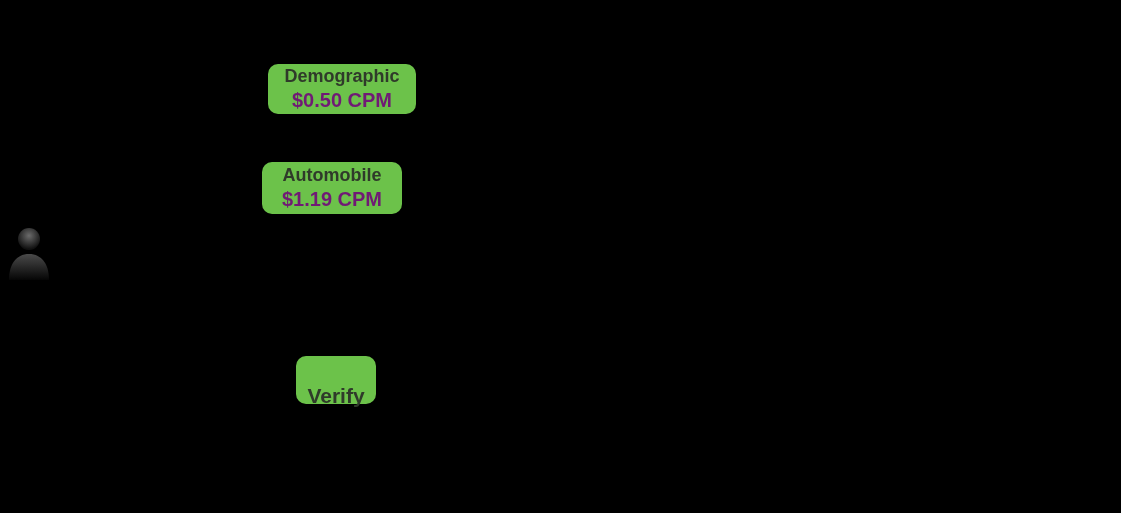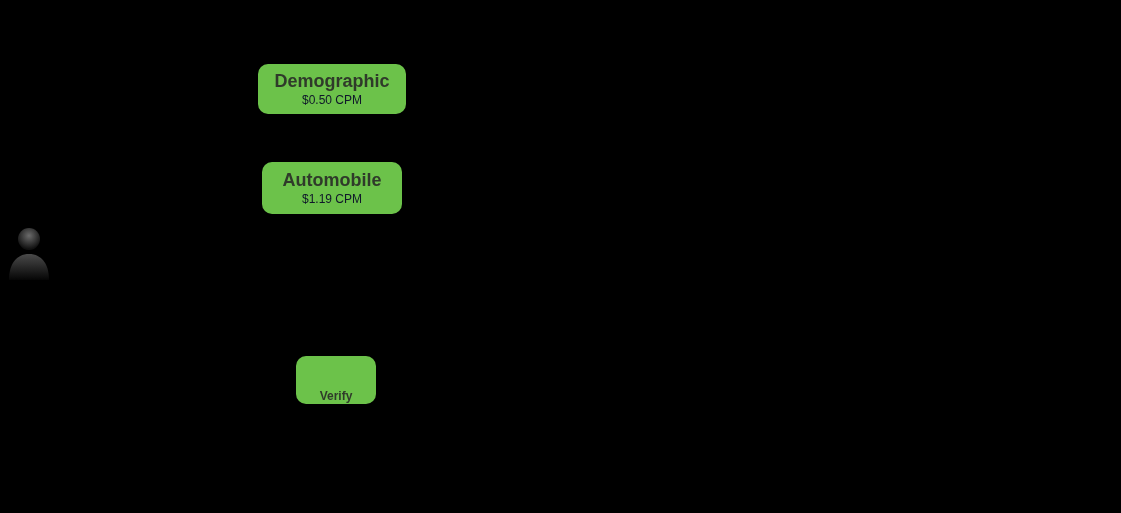--- a/index.html
+++ b/index.html
@@ -28,29 +28,29 @@
     align-items: center;
     line-height: 1.2;
     padding: 6px 14px;
     box-sizing: border-box;
   }
   .pill .title {
     font-weight: 700;
     font-size: 18px;
   }
   .pill .sub {
-    font-weight: 400;
-    font-size: 12px;
-    color: #0f172a;
+    font-weight: 700;
+    font-size: 20px;
+    color: #701a75;
   }
   .pill.small {
     padding: 10px 20px;
   }
   .pill.small .title {
-    font-size: 12px;
+    font-size: 21px;
     margin-top: 32px;
   }
   .user-icon {
     position: absolute;
     left: 6px;
     top: 224px;
     width: 46px;
     height: 56px;
   }
   .user-icon svg {
@@ -73,21 +73,21 @@
         <linearGradient id="gBody" x1="0" y1="0" x2="0" y2="1">
           <stop offset="0%" stop-color="#4a4a4a"></stop>
           <stop offset="100%" stop-color="#050505"></stop>
         </linearGradient>
       </defs>
       <circle cx="23" cy="15" r="11" fill="url(#gHead)"></circle>
       <path d="M3,56 C3,38 12,30 23,30 C34,30 43,38 43,56 Z" fill="url(#gBody)"></path>
     </svg>
   </div>
 
-  <div class="pill" style="left:258px; top:64px; width:148px; height:50px;">
+  <div class="pill" style="left:268px; top:64px; width:148px; height:50px;">
     <span class="title">Demographic</span>
     <span class="sub">$0.50 CPM</span>
   </div>
 
   <div class="pill" style="left:262px; top:162px; width:140px; height:52px;">
     <span class="title">Automobile</span>
     <span class="sub">$1.19 CPM</span>
   </div>
 
   <div class="pill small" style="left:296px; top:356px; width:80px; height:48px;">

